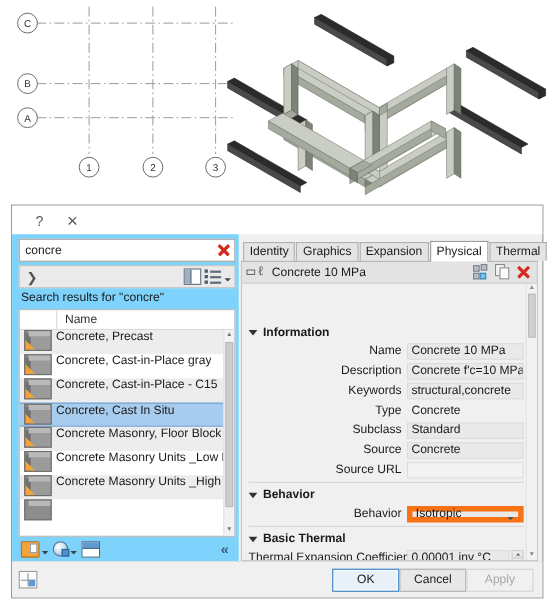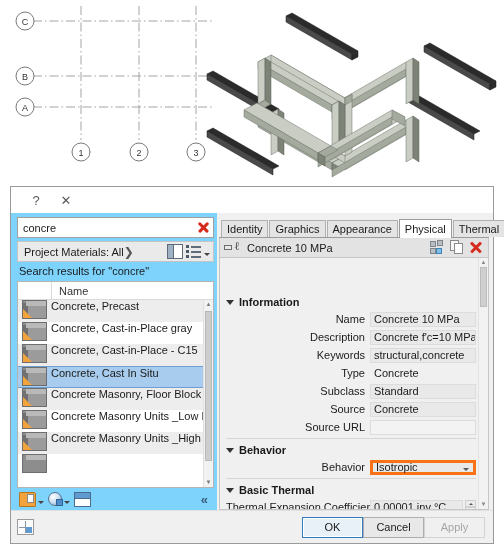--- a/index.html
+++ b/index.html
@@ -559,21 +559,21 @@
   }
   .pfield.plain {
     background: transparent;
     border-color: transparent;
   }
   .pfield.empty { background: #f3f3f3; }
   .pselect {
     flex: 1;
     height: 15px;
     background: #e9e9e9;
-    border: 3px solid #f97316;
+    border: 5px solid #f97316;
     box-sizing: border-box;
     font-size: 11px;
     color: #1a1a1a;
     line-height: 13px;
     padding-left: 3px;
     display: flex;
     align-items: center;
     position: relative;
   }
   .pselect .cv {
@@ -819,21 +819,20 @@
   <div class="dlg-body">
 
     <div class="left-pane">
 
       <div class="search-row">
         <input class="search-input" type="text" value="concre" style="">
         <div class="clear-x"></div>
       </div>
 
       <div class="filter-row">
-        <span class="filter-label">Project Materials: All</span>
         <span class="chev-right">❯</span>
         <div class="viewicon ic-panel"></div>
         <div class="viewicon ic-list">
           <b style="top:1px"></b>
             <i style="top:2px"></i>
           <b style="top:6px"></b>
             <i style="top:7px"></i>
           <b style="top:11px"></b>
             <i style="top:12px"></i>
         </div>
@@ -933,21 +932,21 @@
         <div class="tb-icon ic-showpanel"></div>
         <div class="collapse-chev">«</div>
       </div>
     </div>
 
     <div class="right-pane">
 
       <div class="tabs" id="tabs">
           <div class="tab">Identity</div>
           <div class="tab">Graphics</div>
-          <div class="tab">Appearance</div>
+          <div class="tab">Expansion</div>
           <div class="tab active">Physical</div>
           <div class="tab">Thermal</div>
         </div>
 
       <div class="asset-bar">
         <div class="asset-ico"></div>
         <span class="asset-name">Concrete 10 MPa</span>
         <div class="asset-btn ic-replace">
           <b class="s1"></b>
             <b class="s2"></b>

